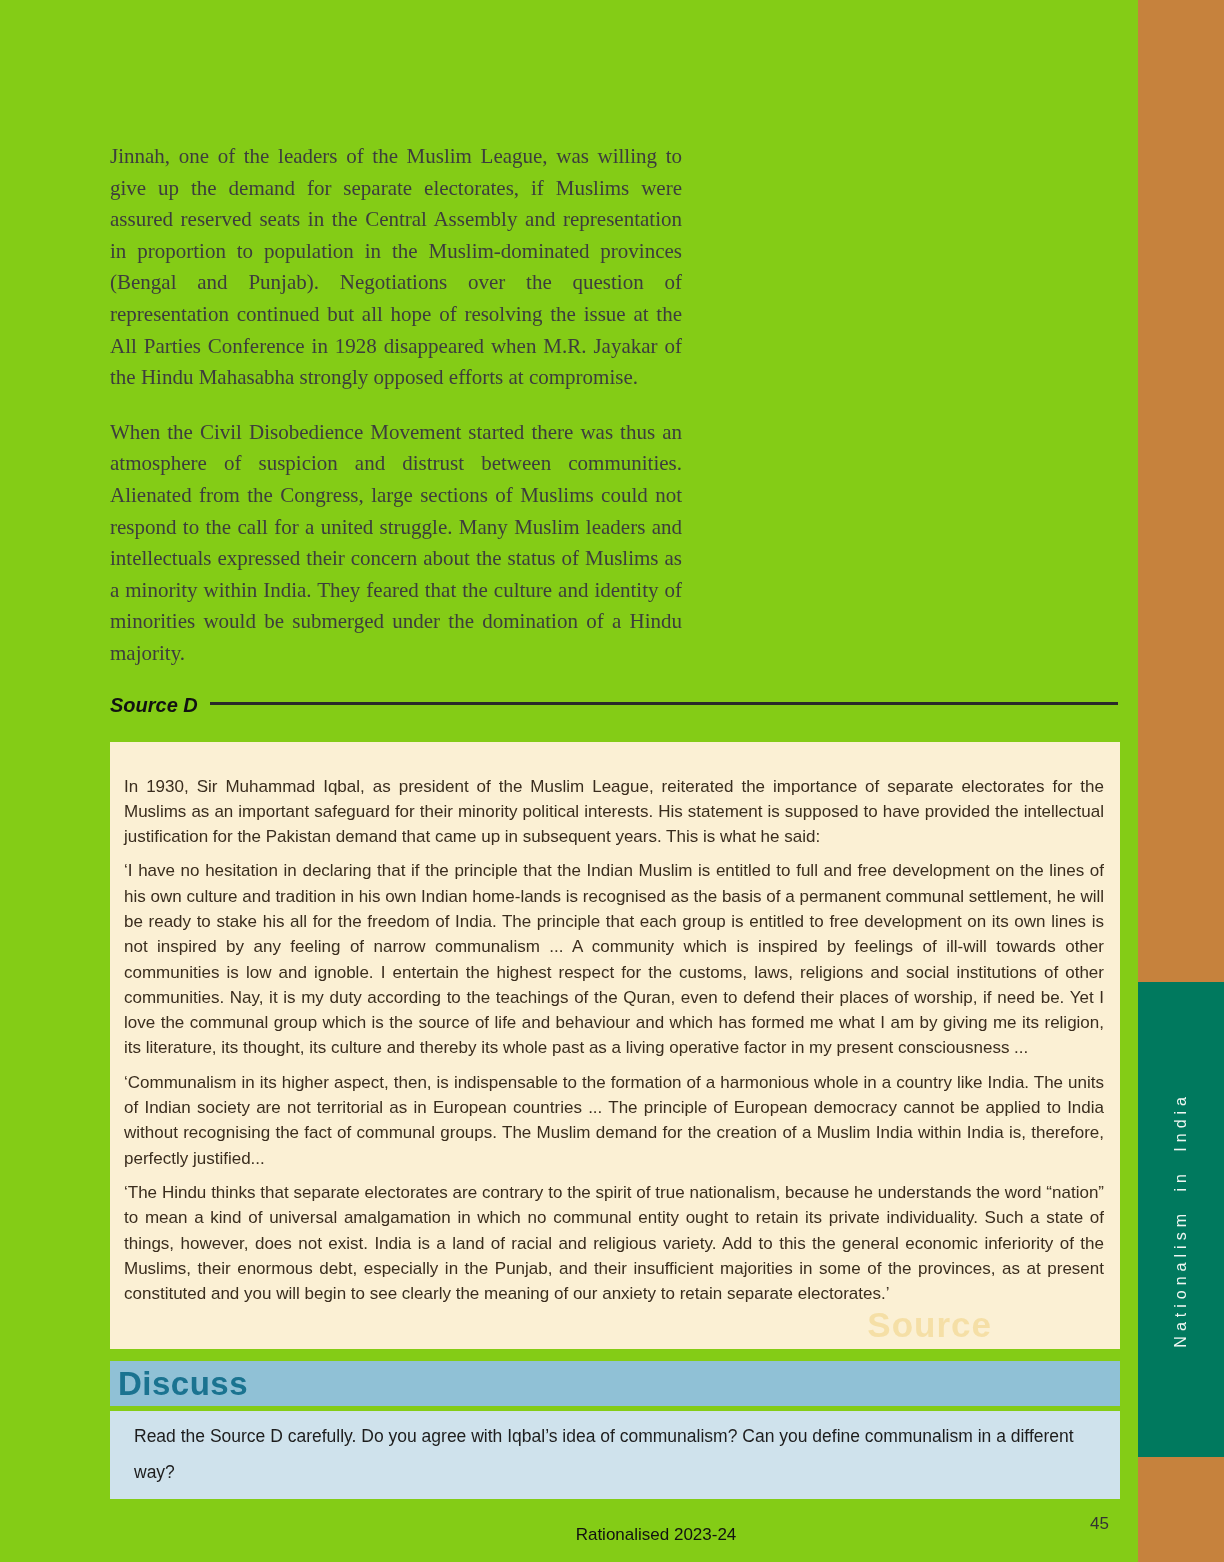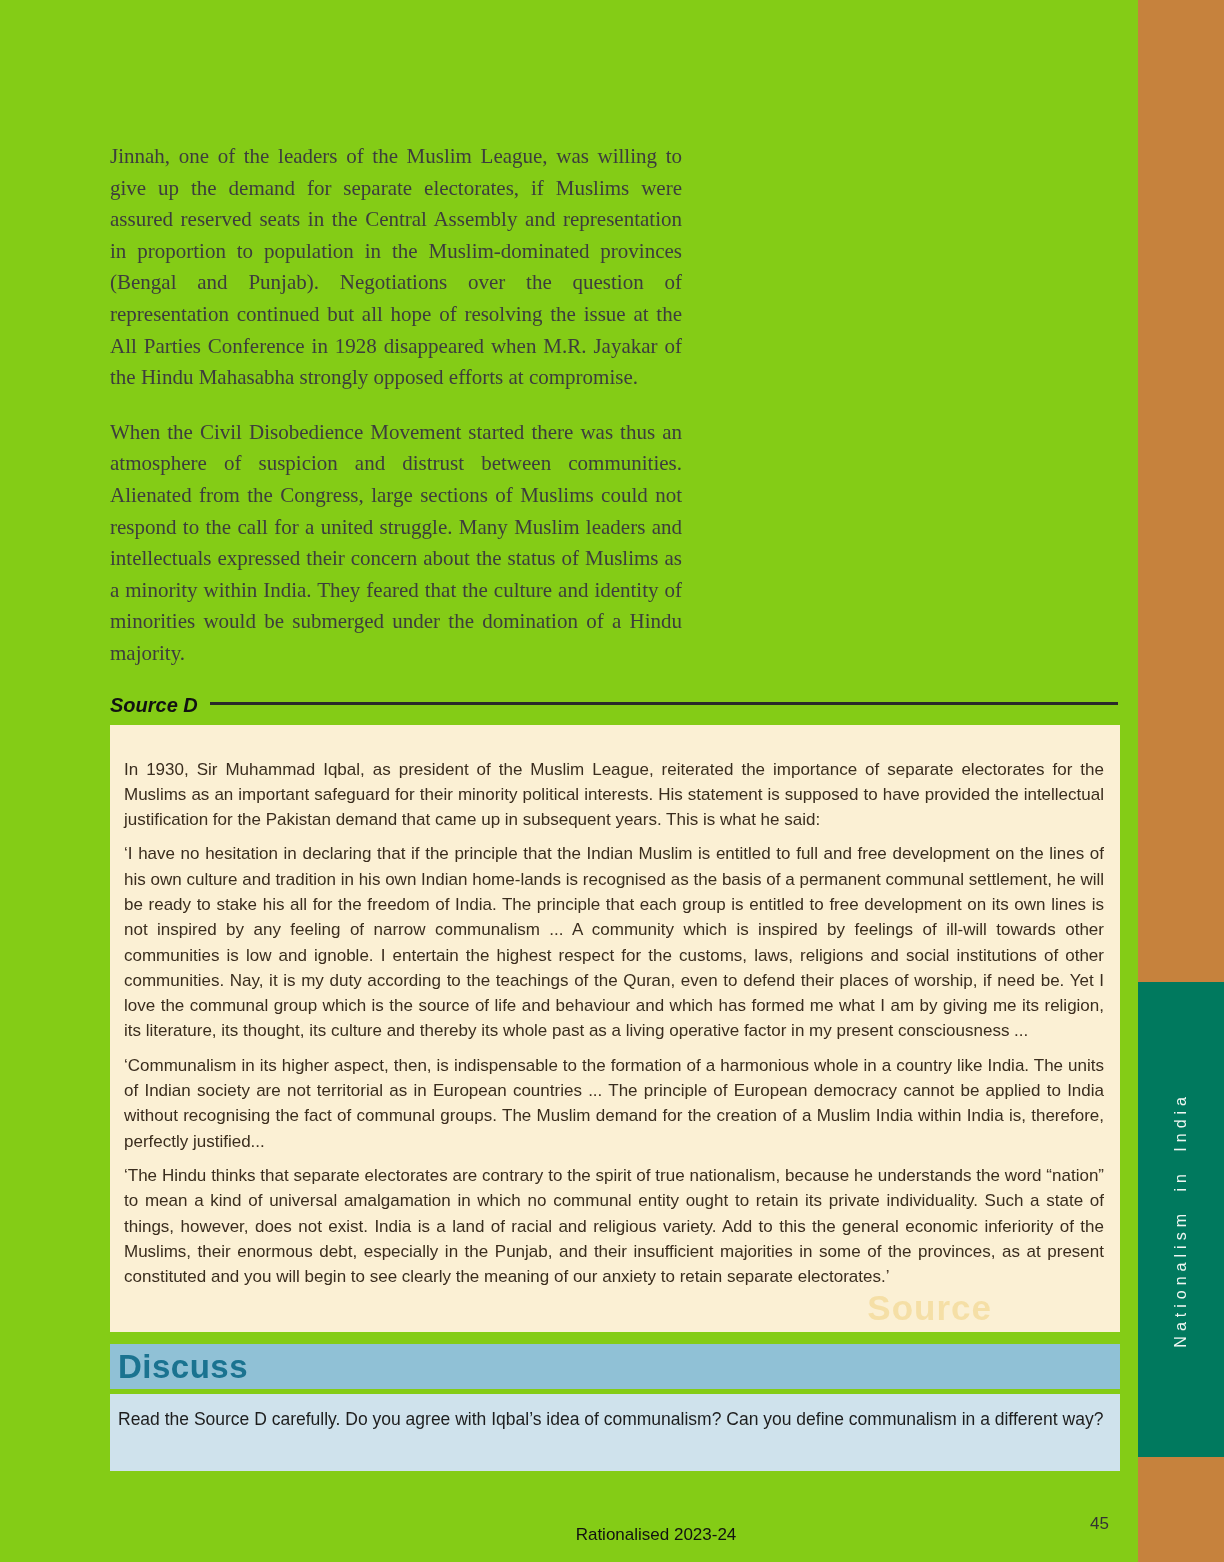--- a/index.html
+++ b/index.html
@@ -33,21 +33,21 @@
   
   .source-heading { display:flex; align-items:center; height:24px; }
   .source-label {
     font-size:20px; font-weight:bold; font-style:italic; color:#121212;
     white-space:nowrap; line-height:1;
   }
   .source-rule { flex:1; border-bottom:3px solid #2a2a2a; margin:0 2px 3px 12px; }
 
   
   .source-box {
-    position:relative; margin-top:8px; min-height:607px; box-sizing:border-box;
+    position:relative; margin-top:25px; min-height:607px; box-sizing:border-box;
     background:var(--cream,#fbf0d4); padding:32px 16px 16px 14px;
   }
   .source-para {
     font-size:17px; line-height:25.3px; color:#3a2d1e;
     text-align:justify; margin:0 0 9px 0;
   }
   .source-para:last-of-type { margin-bottom:0; }
   .source-watermark {
     position:absolute; right:128px; bottom:4px;
     font-size:35px; font-weight:bold; 
@@ -58,21 +58,21 @@
   .discuss-header {
     margin-top:12px; height:45px; background:var(--discuss-header-bg,#90c1d6);
     display:flex; align-items:center;
   }
   .discuss-title {
     font-size:33px; font-weight:bold; color:var(--discuss-title,#1a7390);
     padding-left:8px; letter-spacing:0.5px; line-height:1;
   }
   .discuss-box {
     margin-top:5px; background:var(--discuss-box-bg,#cfe2ec);
-    padding:7px 16px 9px 8px; min-height:77px; box-sizing:border-box;
+    padding:7px 16px 9px 24px; min-height:77px; box-sizing:border-box;
   }
   .discuss-question { font-size:17.5px; line-height:36px; color:#1d1d1d; }
 
   
   .page-number { position:absolute; left:1090px; top:1514px; font-size:17px; color:#333333; }
   .footer-note { position:absolute; left:0; top:1525px; width:1224px; text-align:center;
                  font-size:17px; color:#111111;padding-left:44px; }
 </style>
 </head>
 <body>

